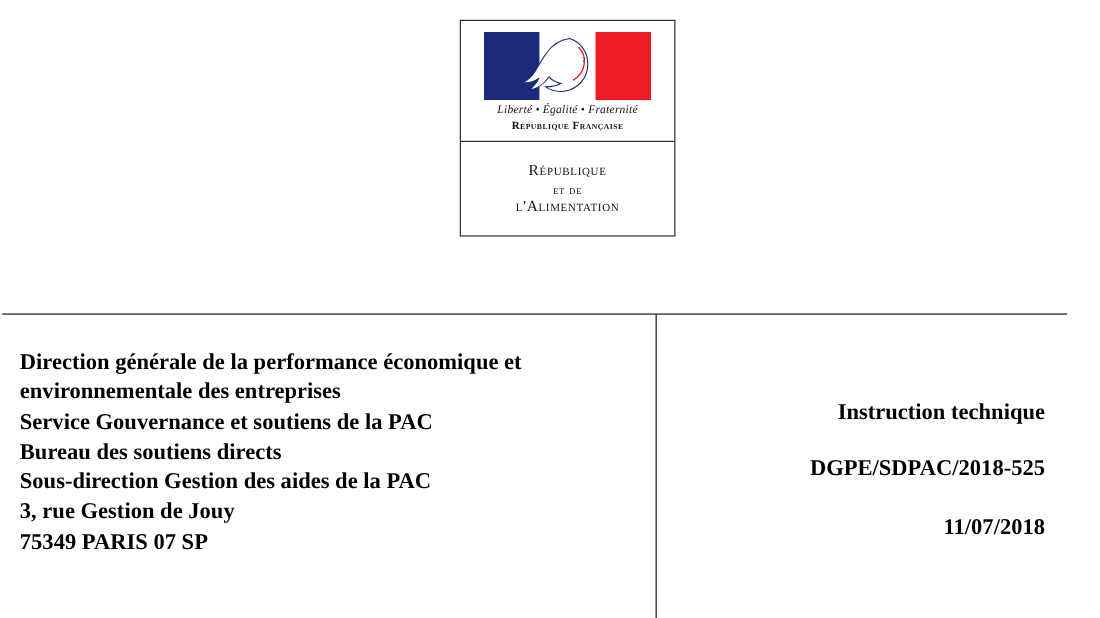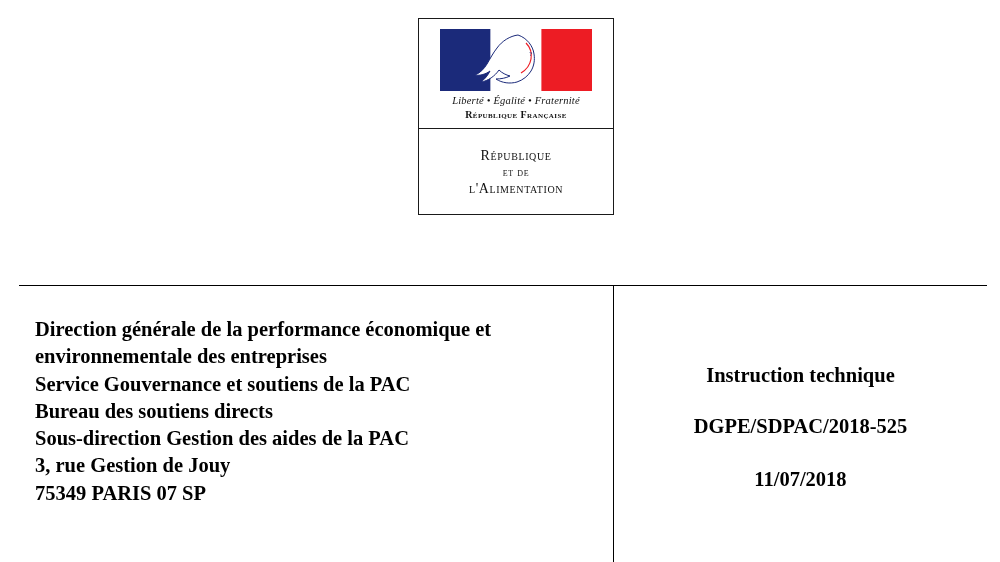--- a/index.html
+++ b/index.html
@@ -75,38 +75,38 @@
     letter-spacing: 0.6px;
     color: #111111;
   }
   .ministry-line.small {
     font-size: 12px;
   }
 
   
   .header-table {
     position: absolute;
-    left: 19px;
+    left: 2px;
     top: 285px;
     width: 968px;
     border-top: 1.2px solid #000000;
     display: flex;
     min-height: 277px;
   }
   .cell-left {
     width: 595px;
     border-right: 1.2px solid #000000;
     padding: 30px 8px 10px 16px;
     box-sizing: border-box;
   }
   .cell-right {
     flex: 1;
     padding: 78px 20px 0 20px;
     box-sizing: border-box;
-    text-align: center;
+    text-align: right;
   }
   .addr-line {
     font-family: "Liberation Serif", serif;
     font-weight: bold;
     font-size: 20.5px;
     line-height: 1.33;
     color: #000000;
   }
   .right-line {
     font-family: "Liberation Serif", serif;

